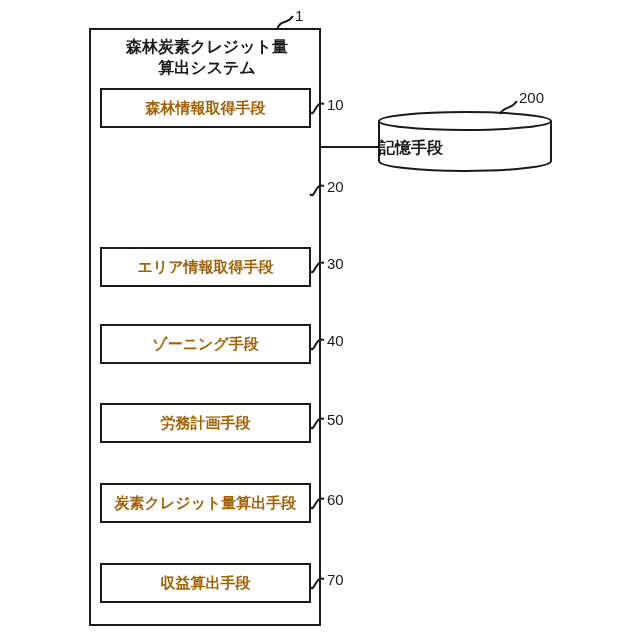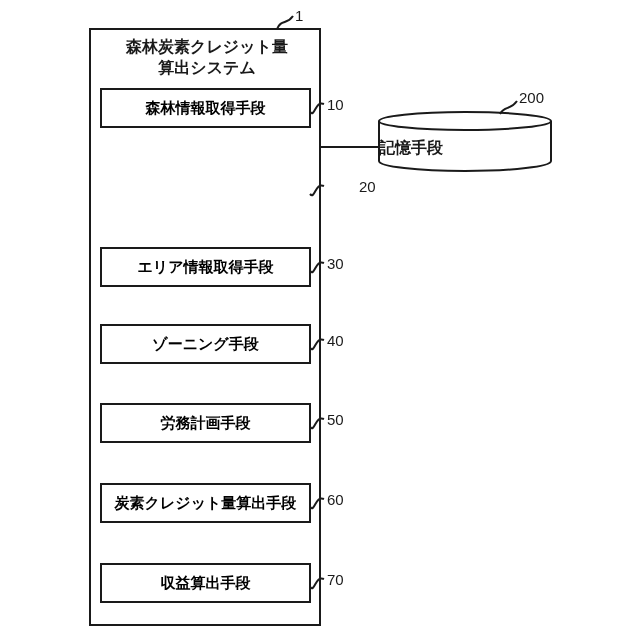--- a/index.html
+++ b/index.html
@@ -45,21 +45,21 @@
     left: 100px;
     width: 211px; height: 40px;
     border: 2px solid #1a1a1a;
     box-sizing: border-box;
     background: #ffffff;
     display: flex;
     align-items: center;
     justify-content: center;
     font-size: 15px;
     font-weight: bold;
-    color: #000000;
+    color: #a16207;
     white-space: nowrap;
   }
   .ref {
     position: absolute;
     font-size: 15px;
     font-weight: normal;
     color: #1a1a1a;
     line-height: 20px;
     white-space: nowrap;
   }
@@ -119,21 +119,21 @@
   </div>
   <div class="block" style="top:483px">
     <span>炭素クレジット量算出手段</span>
   </div>
   <div class="block" style="top:563px">
     <span>収益算出手段</span>
   </div>
 
   <div class="ref" style="left:295px; top:6px;">1</div>
   <div class="ref" style="left:327px; top:95px;">10</div>
-  <div class="ref" style="left:327px; top:177px;margin-left:32px;">20</div>
+  <div class="ref" style="left:327px; top:177px;">20</div>
   <div class="ref" style="left:327px; top:254px;">30</div>
   <div class="ref" style="left:327px; top:331px;">40</div>
   <div class="ref" style="left:327px; top:410px;">50</div>
   <div class="ref" style="left:327px; top:490px;">60</div>
   <div class="ref" style="left:327px; top:570px;">70</div>
   <div class="ref" style="left:519px; top:88px;">200</div>
 
   <div class="storage-label">記憶手段</div>
 
 </div>

